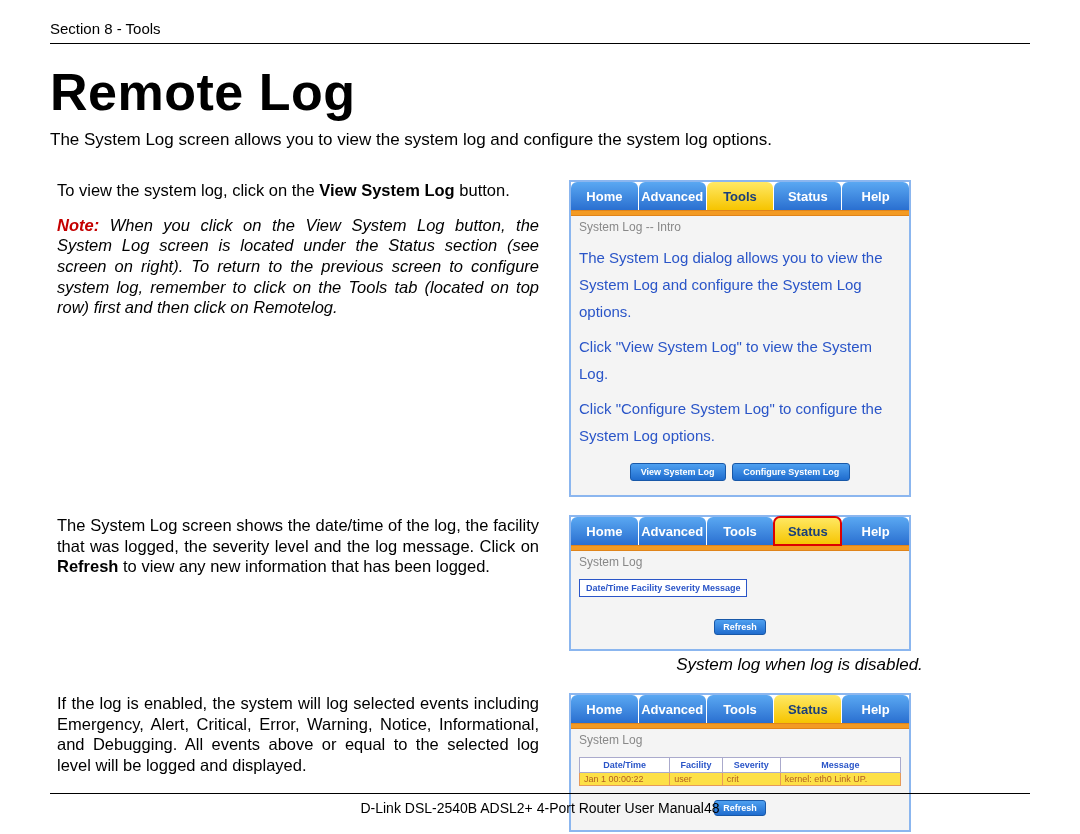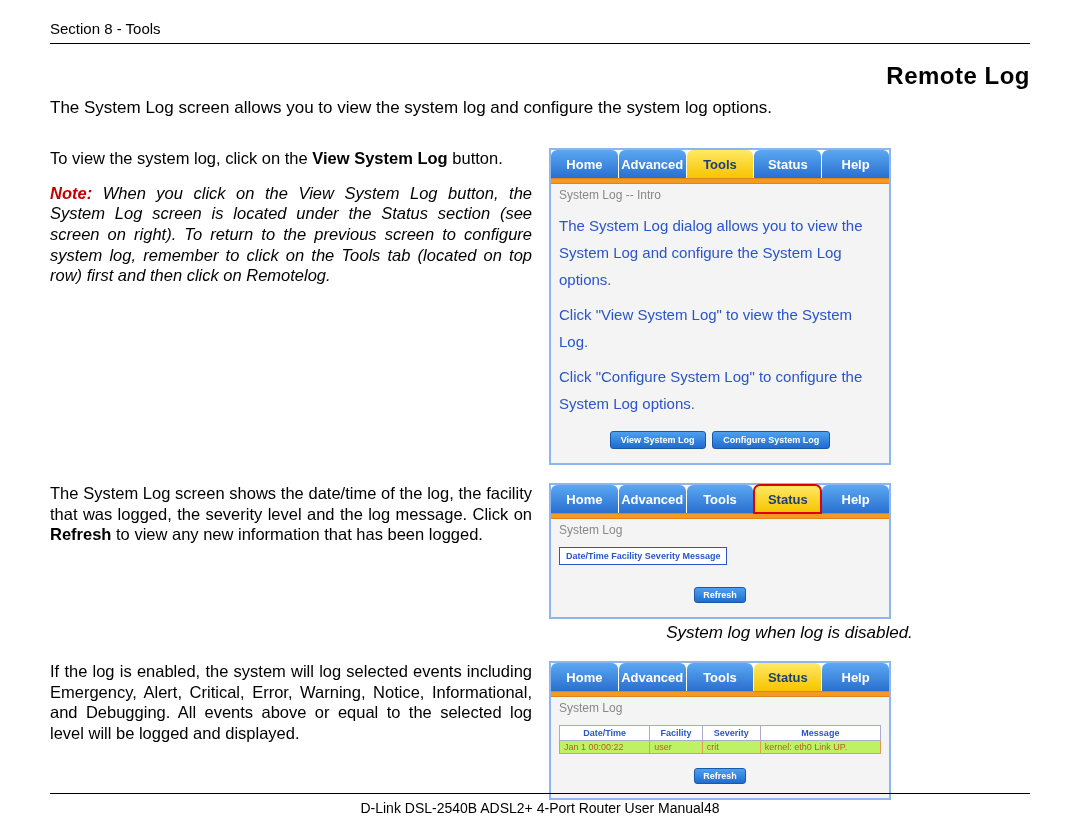--- a/index.html
+++ b/index.html
@@ -22,33 +22,34 @@
     margin-bottom: 6px;
   }
   hr.topline, hr.botline {
     border: none;
     border-top: 1.2px solid #000;
     margin: 0;
   }
   h1.title {
     font-family: "Arial Narrow", Arial, sans-serif;
     font-weight: bold;
-    font-size: 24px;
-    text-align: right;
+    font-size: 52px;
+    text-align: left;
     margin: 18px 0 8px 0;
     letter-spacing: 0.5px;
   }
   .intro {
     font-size: 17px;
     margin-bottom: 30px;
   }
   .row {
     display: flex;
-    gap: 17px;
+    gap: 30px;
     margin-bottom: 18px;
+    margin-left: 7px;
   }
   .leftcol {
     width: 482px;
     font-size: 16.5px;
     line-height: 1.25;
     text-align: justify;
   }
   .leftcol p { margin: 0 0 2px 0; }
   .note { font-style: italic; }
   .note .nlabel { color:#c40000; font-weight:bold; }
@@ -140,21 +141,21 @@
     font-size:9px;
     font-weight:bold;
     padding:3px 6px;
     background:#fff;
     margin-bottom:8px;
   }
   table.logtable {
     width:100%;
     border-collapse:collapse;
     font-size:9px;
-    background:#bef264;
+    background:#fde047;
     border:1px solid #2a55c8;
   }
   table.logtable th {
     color:#2a55c8;
     font-weight:bold;
     padding:2px 4px;
     text-align:center;
     background:#fff;
     border:1px solid #aac;
   }

